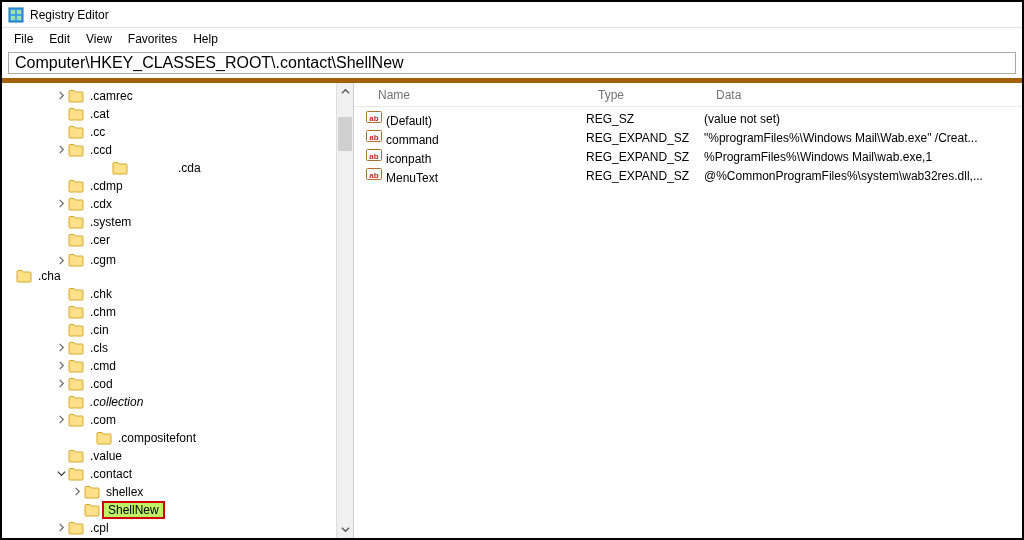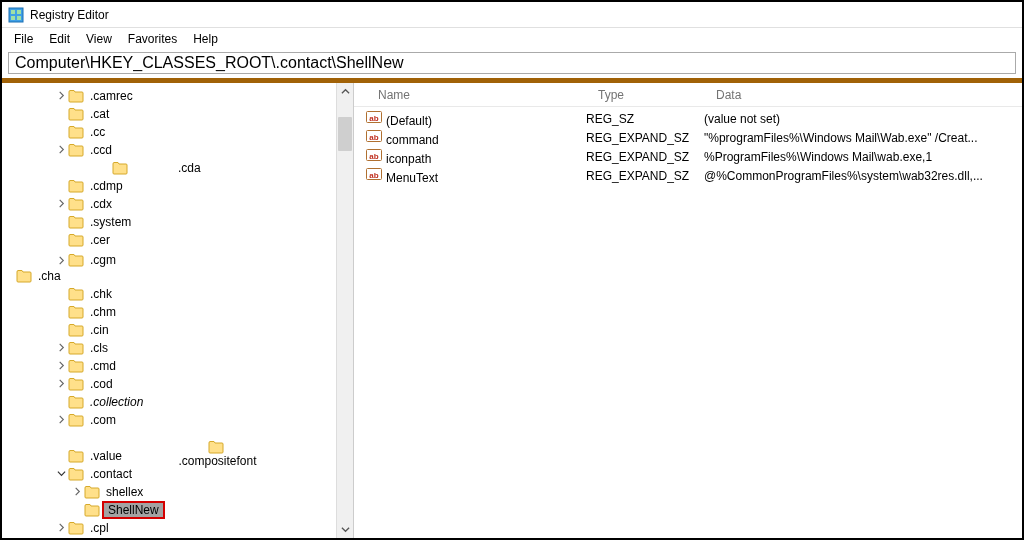--- a/index.html
+++ b/index.html
@@ -14,21 +14,21 @@
   .addressbar { height: 22px; border: 1px solid #aaa; margin: 2px 6px 4px 6px; padding: 2px 6px; display: flex; align-items: center; font-size: 16px; background: #fff; }
   .content { flex: 1; display: flex; border-top: 5px solid #a16207; min-height: 0; }
   .tree-pane { width: 352px; position: relative; overflow: hidden; border-right: 1px solid #ccc; }
   .tree-inner { position: absolute; inset: 0; overflow: hidden; padding-top: 4px; }
   .tree-row { display: flex; align-items: center; height: 18px; white-space: nowrap; }
   .tw { display: inline-block; width: 14px; text-align: center; color: #666; font-size: 10px; cursor: default; user-select: none; }
   .tw.hidden { visibility: hidden; }
   .folder-icon { width: 16px; height: 14px; margin-right: 4px; display: inline-flex; align-items: center; }
   .folder-icon svg { width: 16px; height: 14px; }
   .tree-label { padding: 0 2px; }
-  .tree-label.selected { outline: 2px solid #d40000; outline-offset: 0; background: #a3a3a3; padding: 0 4px; }
+  .tree-label.selected { outline: 2px solid #d40000; outline-offset: 0; background: #bef264; padding: 0 4px; }
   .vscroll { position: absolute; right: 0; top: 0; bottom: 0; width: 17px; background: #f0f0f0; border-left: 1px solid #ddd; }
   .vscroll .btn { height: 17px; display: flex; align-items: center; justify-content: center; color: #555; }
   .vscroll .track { position: absolute; top: 17px; bottom: 17px; left: 0; right: 0; }
   .vscroll .thumb { position: absolute; left: 1px; right: 1px; background: #cfcfcf; border-radius: 1px; }
   .vscroll .btn.bottom { position: absolute; bottom: 0; left: 0; right: 0; }
   .list-pane { flex: 1; display: flex; flex-direction: column; min-width: 0; }
   .list-header { display: flex; height: 24px; align-items: center; border-bottom: 1px solid #e9e9e9; padding-left: 18px; color: #737373; }
   .col { padding: 0 6px; }
   .col-name { width: 220px; }
   .col-type { width: 118px; }
@@ -252,21 +252,21 @@
             <span class="tw"><svg width="9" height="9" viewBox="0 0 10 10">
                 <path d="M3 1 L7 5 L3 9" fill="none" stroke="#666" stroke-width="1.3"></path>
               </svg></span>
             <span class="folder-icon">
               <svg viewBox="0 0 16 14">
                 <path d="M1 3 L1 12 Q1 13 2 13 L14 13 Q15 13 15 12 L15 4 Q15 3 14 3 L7 3 L6 1.5 L2 1.5 Q1 1.5 1 3 Z" fill="#ffe08a" stroke="#d6a92a"></path>
               </svg>
             </span>
             <span class="tree-label">.com</span>
           </div>
-          <div class="tree-row" style="padding-left: 80px; flex-direction: column;">
+          <div class="tree-row" style="padding-left: 80px;">
             <span class="tw hidden">&nbsp;</span>
             <span class="folder-icon">
               <svg viewBox="0 0 16 14">
                 <path d="M1 3 L1 12 Q1 13 2 13 L14 13 Q15 13 15 12 L15 4 Q15 3 14 3 L7 3 L6 1.5 L2 1.5 Q1 1.5 1 3 Z" fill="#ffe08a" stroke="#d6a92a"></path>
               </svg>
             </span>
             <span class="tree-label">.compositefont</span>
           </div>
           <div class="tree-row" style="padding-left: 52px;">
             <span class="tw hidden">&nbsp;</span>

